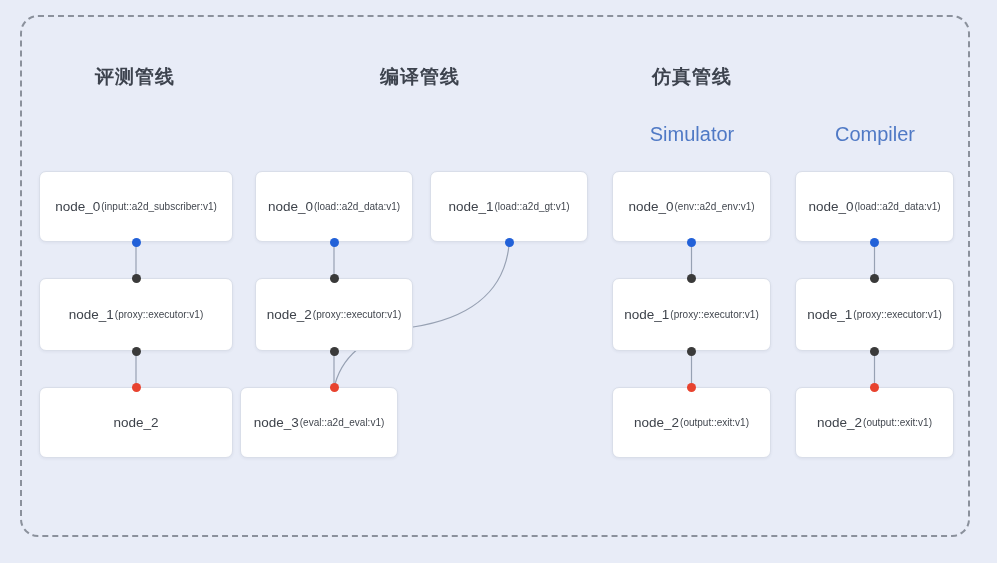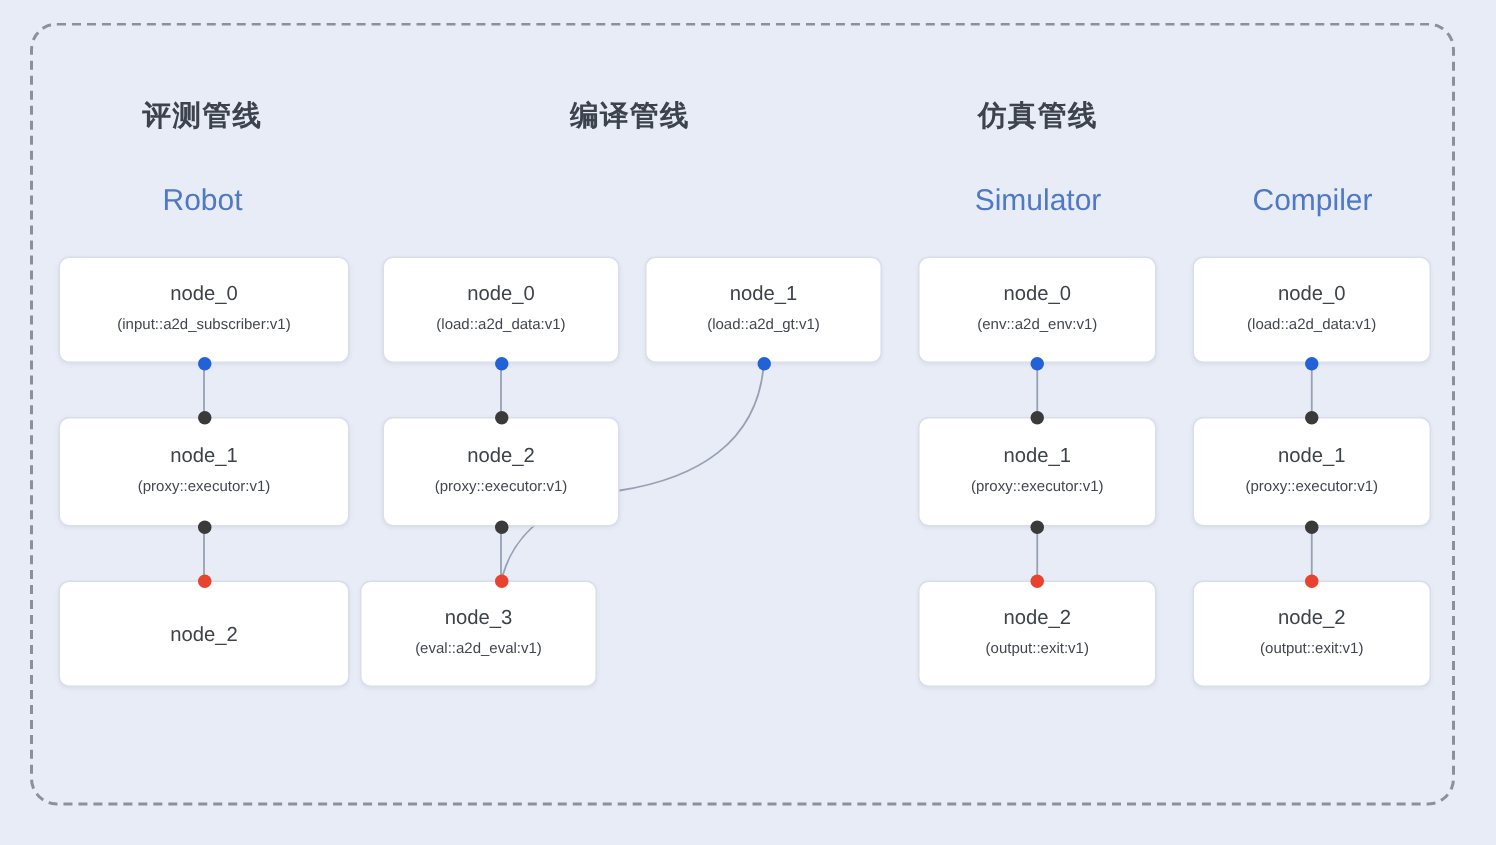--- a/index.html
+++ b/index.html
@@ -17,21 +17,21 @@
     font-size:19px;font-weight:700;color:#3d434e;letter-spacing:1px;
   }
   .pipeline-title-en{
     position:absolute;top:123px;width:240px;text-align:center;z-index:2;
     font-size:20px;font-weight:400;color:#4f79c5;
   }
   .node{
     position:absolute;z-index:2;background:#ffffff;
     border:1px solid #d9dee9;border-radius:7px;
     box-shadow:0 1px 3px rgba(60,70,100,0.07);
-    display:flex;flex-direction:column;align-items:center;justify-content:center;
+    display:flex;flex-direction:row;align-items:center;justify-content:center;
     gap:1px;box-sizing:border-box;
   }
   .node-name{font-size:13.5px;color:#3e434b;line-height:20px;}
   .node-impl{font-size:10px;color:#42474f;line-height:20px;}
   .port{
     position:absolute;z-index:3;width:9px;height:9px;border-radius:50%;
   }
   .port.blue{background:#2261d8;}
   .port.black{background:#3a3a3a;}
   .port.red{background:#e8432f;}
@@ -56,21 +56,20 @@
     <line x1="691.5" y1="351" x2="691.5" y2="387" stroke="#97a1b3" stroke-width="1.2"></line>
 
     <line x1="874.5" y1="242" x2="874.5" y2="278" stroke="#97a1b3" stroke-width="1.2"></line>
     <line x1="874.5" y1="351" x2="874.5" y2="387" stroke="#97a1b3" stroke-width="1.2"></line>
   </svg>
 
   <div class="pipeline-title-zh" style="left:15px">评测管线</div>
   <div class="pipeline-title-zh" style="left:300px">编译管线</div>
   <div class="pipeline-title-zh" style="left:572px">仿真管线</div>
 
-  <div class="pipeline-title-en" style="left:15px">Robot</div>
   <div class="pipeline-title-en" style="left:572px">Simulator</div>
   <div class="pipeline-title-en" style="left:755px">Compiler</div>
 
   <div class="node" style="left:39px;top:171px;width:194px;height:71px">
     <div class="node-name">node_0</div>
     <div class="node-impl">(input::a2d_subscriber:v1)</div>
   </div>
   <div class="node" style="left:39px;top:278px;width:194px;height:73px">
     <div class="node-name">node_1</div>
     <div class="node-impl">(proxy::executor:v1)</div>

